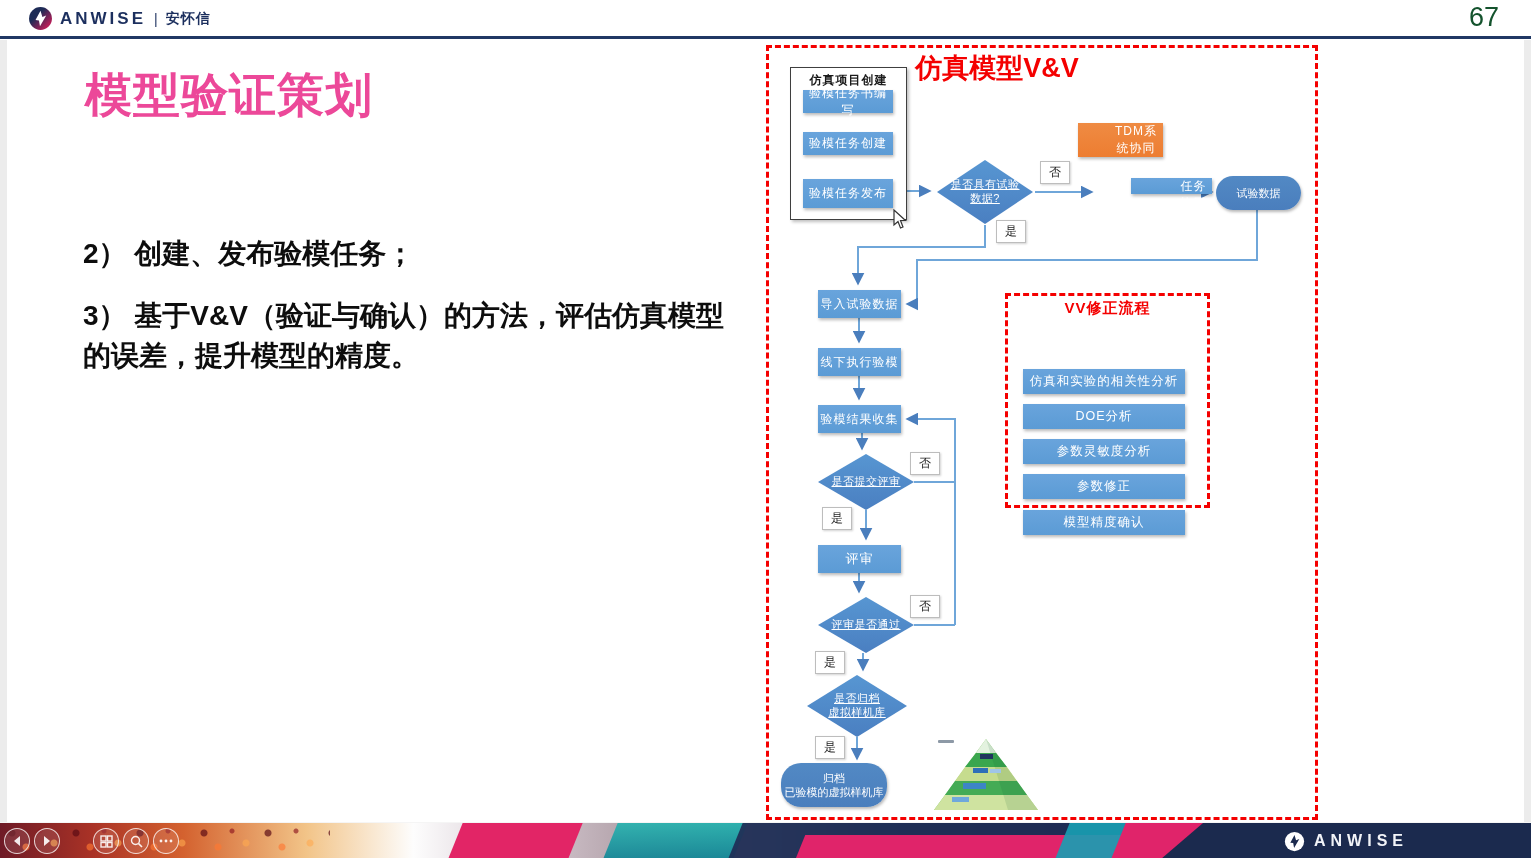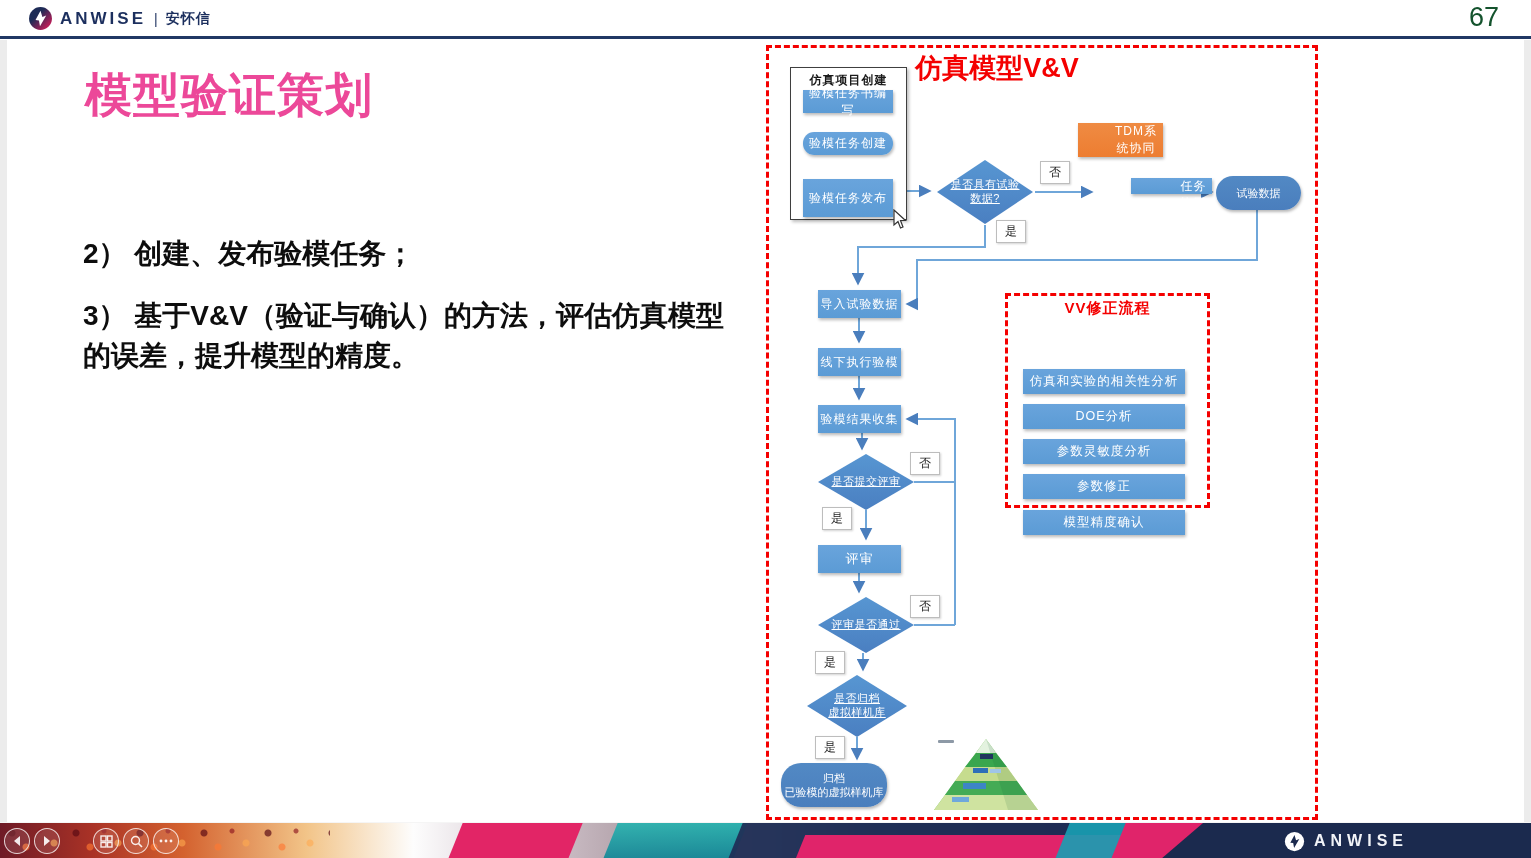--- a/index.html
+++ b/index.html
@@ -135,22 +135,22 @@
       <path d="M866,510 V538" marker-end="url(#arr)"></path>
       <path d="M859,573 V591" marker-end="url(#arr)"></path>
       <path d="M863,653 V669" marker-end="url(#arr)"></path>
       <path d="M857,737 V758" marker-end="url(#arr)"></path>
     </g>
   </svg>
 
   <div class="group-box"></div>
   <div class="group-title">仿真项目创建</div>
   <div class="fbox" style="left:803px; top:90px;  width:90px; height:23px;">验模任务书编写</div>
-  <div class="fbox" style="left:803px; top:132px; width:90px; height:23px;border-radius:11px;">验模任务创建</div>
-  <div class="fbox" style="left:803px; top:179px; width:90px; height:38px;">验模任务发布</div>
+  <div class="fbox" style="left:803px; top:132px; width:90px; height:23px;">验模任务创建</div>
+  <div class="fbox" style="left:803px; top:179px; width:90px; height:29px;">验模任务发布</div>
 
   <div class="diamond prewrap" style="left:937px; top:160px; width:96px; height:64px;">是否具有试验
 数据?</div>
   <div class="yn" style="left:1040px; top:161px;">否</div>
   <div class="fbox fbox-orange" style="left:1078px; top:123px; width:85px; height:34px;">TDM系统协同</div>
   <div class="fbox" style="left:1131px; top:178px; width:81px; height:16px;padding-left:44px;">试验任务协同</div>
   <div class="stadium" style="left:1216px; top:176px; width:85px; height:34px;">试验数据</div>
   <div class="yn" style="left:996px; top:220px;">是</div>
 
   <div class="fbox" style="left:818px; top:290px; width:83px; height:28px;">导入试验数据</div>

